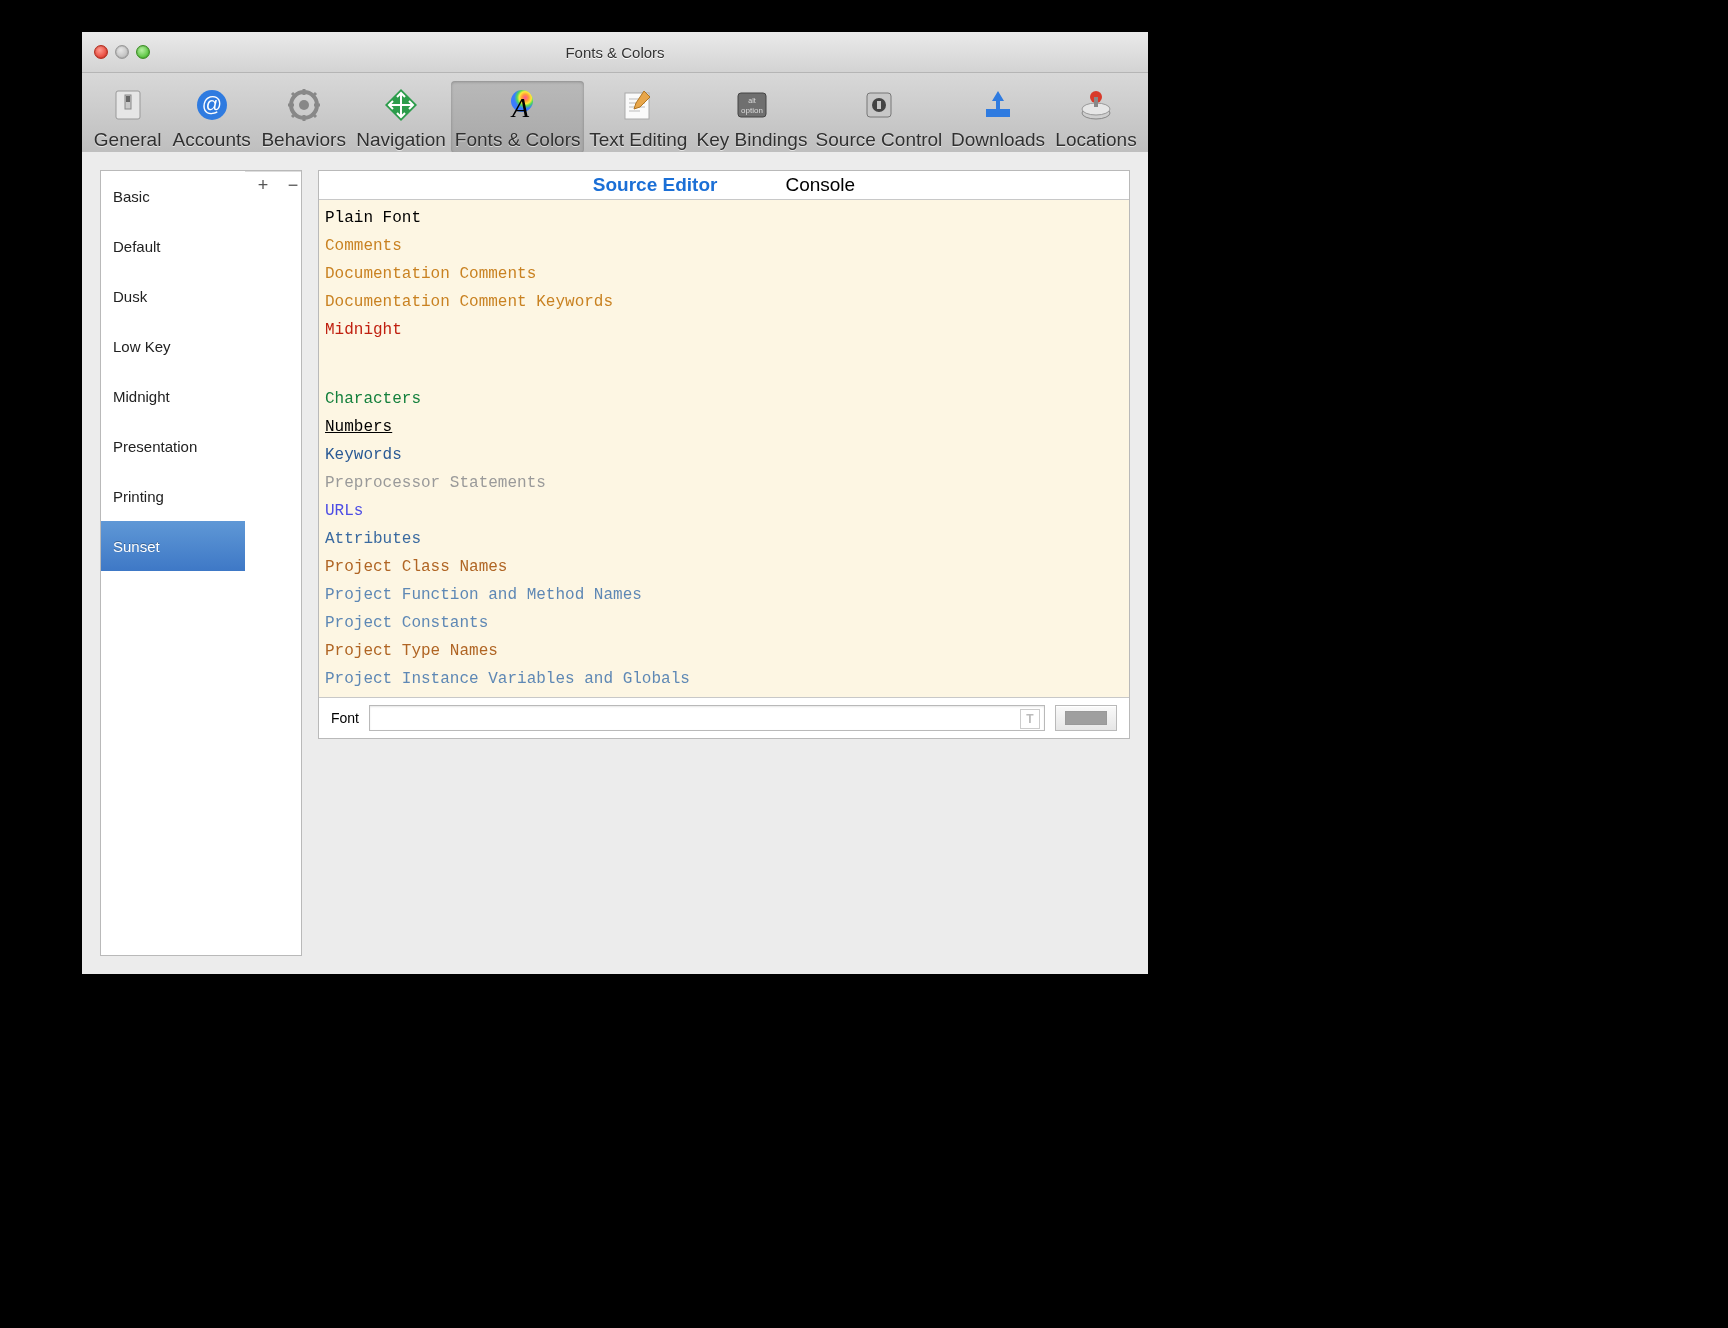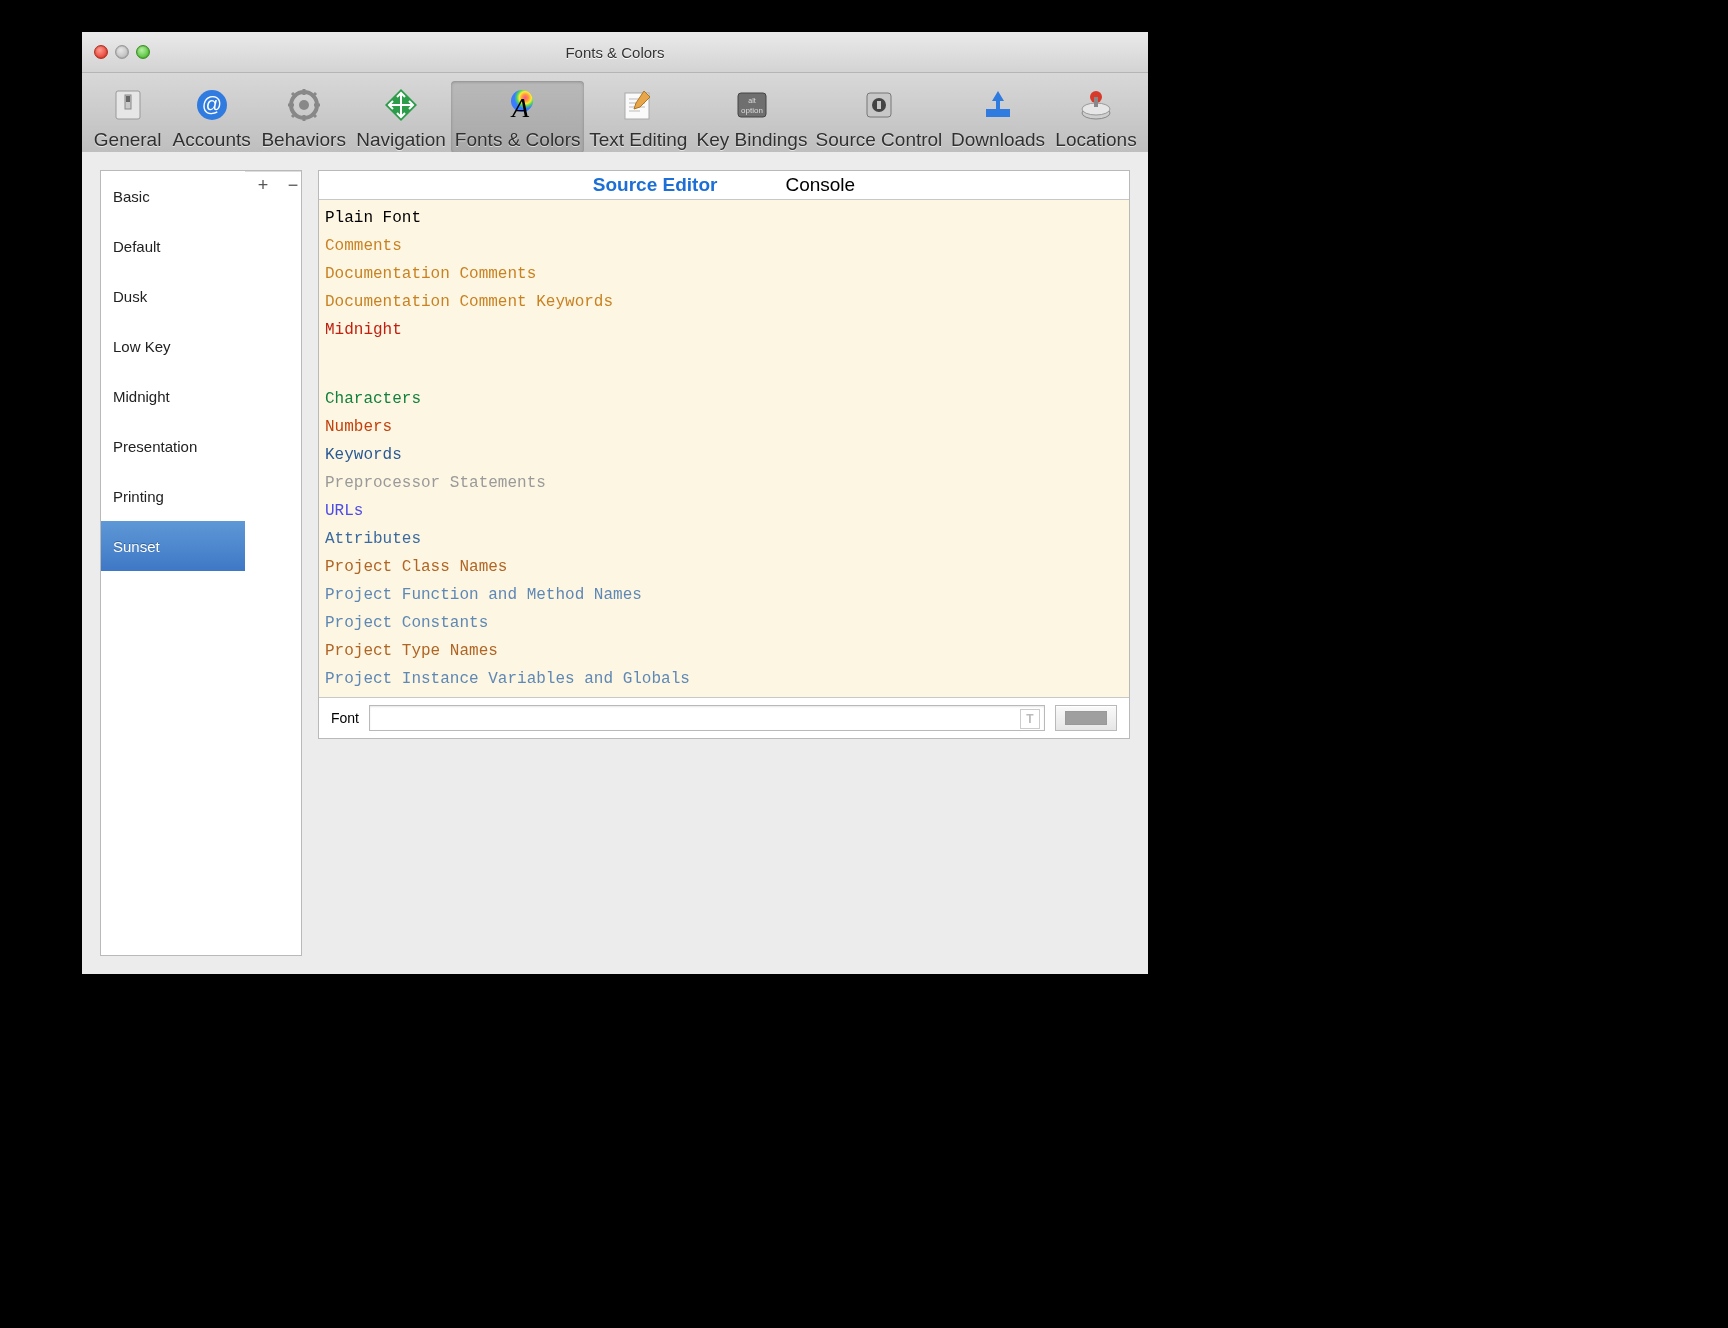--- a/index.html
+++ b/index.html
@@ -395,21 +395,21 @@
           <div class="tab active">Source Editor</div>
           <div class="tab">Console</div>
         </div>
         <div class="cats" id="cats">
             <div class="cat-row" style="color: rgb(0, 0, 0);">Plain Font</div>
             <div class="cat-row" style="color: rgb(201, 130, 34);">Comments</div>
             <div class="cat-row" style="color: rgb(201, 130, 34);">Documentation Comments</div>
             <div class="cat-row" style="color: rgb(201, 130, 34);">Documentation Comment Keywords</div>
             <div class="cat-row" style="color: rgb(192, 32, 16);">Midnight</div>
             <div class="cat-row" style="color: #15803d; margin-top: 41px;">Characters</div>
-            <div class="cat-row" style="color: #c2410c;">Numbers</div>
+            <div class="cat-row" style="color: #000000; text-decoration: underline;">Numbers</div>
             <div class="cat-row" style="color: rgb(42, 90, 149);">Keywords</div>
             <div class="cat-row" style="color: rgb(154, 154, 154);">Preprocessor Statements</div>
             <div class="cat-row" style="color: rgb(77, 77, 229);">URLs</div>
             <div class="cat-row" style="color: rgb(58, 106, 160);">Attributes</div>
             <div class="cat-row" style="color: rgb(176, 101, 36);">Project Class Names</div>
             <div class="cat-row" style="color: rgb(94, 136, 181);">Project Function and Method Names</div>
             <div class="cat-row" style="color: rgb(94, 136, 181);">Project Constants</div>
             <div class="cat-row" style="color: rgb(176, 101, 36);">Project Type Names</div>
             <div class="cat-row" style="color: rgb(94, 136, 181);">Project Instance Variables and Globals</div>
           </div>

